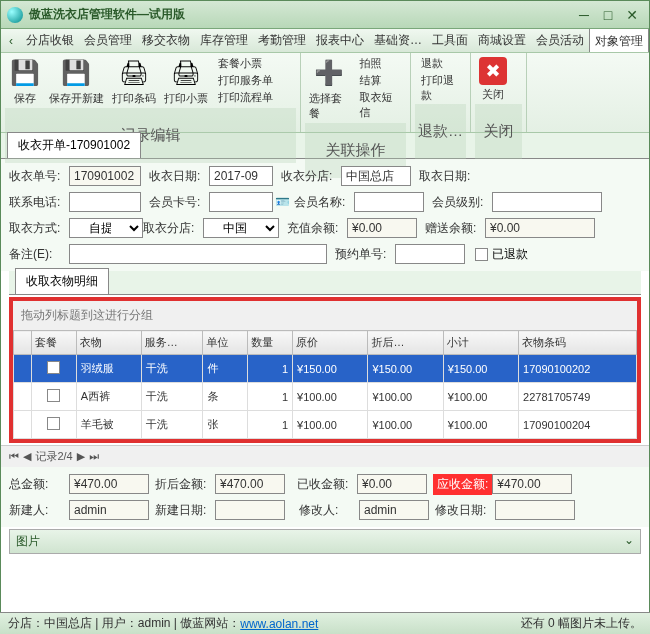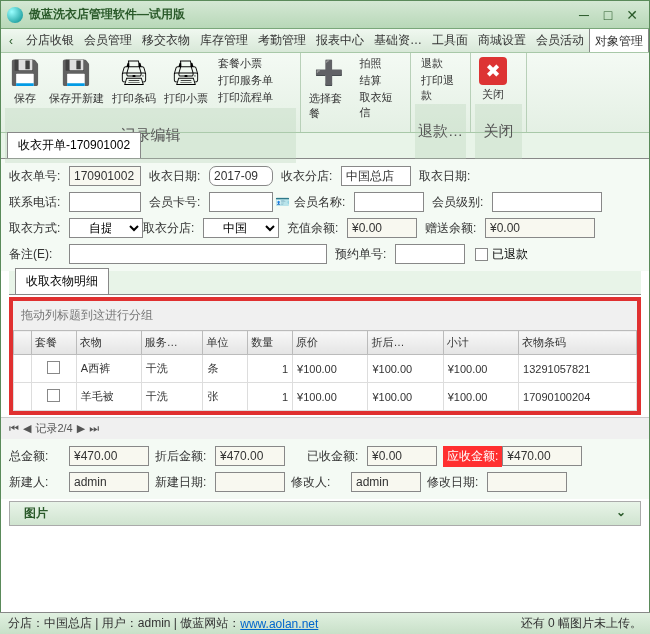--- a/index.html
+++ b/index.html
@@ -34,21 +34,21 @@
 .grouphint{padding:6px 8px;color:#777;background:#f0f0f0}
 table{width:100%;border-collapse:collapse;background:#fff}
 th{background:linear-gradient(#f8f8f8,#e4e4e4);border:1px solid #bbb;padding:4px 3px;text-align:left;font-weight:normal;color:#333;font-size:11px}
 td{border:1px solid #ddd;padding:6px 4px;color:#333;font-size:11px}
 tr.sel td{background:#2863c8;color:#fff}
 .totals{padding:4px 8px;background:#f4faf4}
 .hot{background:#ff3030;color:#fff;padding:2px 4px}
 .pager{display:flex;align-items:center;height:22px;padding:0 8px;background:#f0f0f0;border-top:1px solid #ccc}
 .pager span{margin-right:4px;color:#555;font-size:11px}
 .picpanel{margin:2px 8px;border:1px solid #aaa}
-.picpanel .phdr{background:linear-gradient(#e8f4e8,#d0e4d0);padding:3px 14px;color:#2a5a2a;font-weight:bold;display:flex;justify-content:space-between}
+.picpanel .phdr{background:linear-gradient(#e8f4e8,#d0e4d0);padding:3px 6px;color:#2a5a2a;font-weight:normal;display:flex;justify-content:space-between}
 .status{height:22px;background:linear-gradient(#e0f0e0,#c8e0c8);display:flex;align-items:center;padding:0 8px;color:#333;border-top:1px solid #888;position:absolute;bottom:0;left:0;right:0}
 .status .r{margin-left:auto}
 .chk{width:13px;height:13px;border:1px solid #888;background:#fff;display:inline-block}
 a.link{color:#06c;text-decoration:underline;cursor:pointer}
 </style>
 </head>
 <body>
 
 <div class="titlebar">
   <div class="logo"></div>
@@ -105,20 +105,21 @@
       <div class="ritem">
           <div class="ricon" style="color:#2a2">➕</div>
           <div class="rlabel">选择套餐</div>
         </div>
       <div class="rtext">
         <div>拍照</div>
         <div>结算</div>
         <div>取衣短信</div>
       </div>
     </div>
+    <div class="caption">关联操作</div>
   </div>
   <div class="rgroup" style="flex:0 0 60px">
     <div class="items">
         <div class="rtext">
       <div>退款</div>
       <div>打印退款</div>
     </div>
       </div>
     <div class="caption">退款…</div>
   </div>
@@ -135,21 +136,21 @@
 
 <div class="tabhdr">
   <div class="tab">收衣开单-170901002</div>
 </div>
 
 <div class="form">
   <div class="frow">
     <span class="flabel">收衣单号:</span>
     <input class="finput ro" style="width: 72px;" value="170901002">
     <span class="flabel" style="margin-left:8px">收衣日期:</span>
-    <input class="finput" style="width: 64px; border-radius: 7px;" value="2017-09">
+    <input class="finput" style="width: 64px;" value="2017-09">
     <span class="flabel" style="margin-left:8px">收衣分店:</span>
     <input class="finput" style="width: 70px;" value="中国总店">
     <span class="flabel" style="margin-left:8px">取衣日期:</span>
   </div>
   <div class="frow">
     <span class="flabel">联系电话:</span>
     <input class="finput" style="width: 72px;" value="">
     <span class="flabel" style="margin-left:8px">会员卡号:</span>
     <input class="finput" style="width: 64px;" value="">
     <span style="margin-left:2px;cursor:pointer">🪪</span>
@@ -193,31 +194,43 @@
           <th>服务…</th>
           <th>单位</th>
           <th>数量</th>
           <th>原价</th>
           <th>折后…</th>
           <th>小计</th>
           <th>衣物条码</th>
         </tr>
       </thead>
     <tbody id="tbd">
+        <tr class="sel">
+          <td style="width: 18px;"></td>
+          <td style="text-align: center;"><span class="chk"></span></td>
+          <td>羽绒服</td>
+          <td>干洗</td>
+          <td>件</td>
+          <td style="text-align: right;">1</td>
+          <td>¥150.00</td>
+          <td>¥150.00</td>
+          <td>¥150.00</td>
+          <td>17090100202</td>
+        </tr>
         <tr>
           <td style="width: 18px;"></td>
           <td style="text-align: center;"><span class="chk"></span></td>
           <td>A西裤</td>
           <td>干洗</td>
           <td>条</td>
           <td style="text-align: right;">1</td>
           <td>¥100.00</td>
           <td>¥100.00</td>
           <td>¥100.00</td>
-          <td>13291057821</td>
+          <td>22781705749</td>
         </tr>
         <tr>
           <td style="width: 18px;"></td>
           <td style="text-align: center;"><span class="chk"></span></td>
           <td>羊毛被</td>
           <td>干洗</td>
           <td>张</td>
           <td style="text-align: right;">1</td>
           <td>¥100.00</td>
           <td>¥100.00</td>
@@ -235,31 +248,31 @@
   <span>▶</span>
   <span>⏭</span>
 </div>
 
 <div class="totals">
   <div class="frow">
     <span class="flabel">总金额:</span>
     <input class="finput ro" style="width: 80px;" value="¥470.00">
     <span class="flabel" style="margin-left:6px">折后金额:</span>
     <input class="finput ro" style="width: 70px;" value="¥470.00">
-    <span class="flabel" style="margin-left:22px">已收金额:</span>
+    <span class="flabel" style="margin-left:12px">已收金额:</span>
     <input class="finput ro" style="width: 70px;" value="¥0.00">
     <span class="hot" style="margin-left:6px">应收金额:</span>
     <input class="finput ro" style="width: 80px;" value="¥470.00">
   </div>
   <div class="frow">
     <span class="flabel">新建人:</span>
     <input class="finput ro" style="width: 80px;" value="admin">
     <span class="flabel" style="margin-left:6px">新建日期:</span>
     <input class="finput ro" style="width: 70px;" value="">
-    <span class="flabel" style="margin-left:6px">修改人:</span>
+    <span class="flabel" style="margin-left:14px">修改人:</span>
     <input class="finput ro" style="width: 70px;" value="admin">
     <span class="flabel" style="margin-left:6px">修改日期:</span>
     <input class="finput ro" style="width: 80px;" value="">
   </div>
 </div>
 
 <div class="picpanel">
   <div class="phdr">
       <span>图片</span>
       <span>⌄</span>

